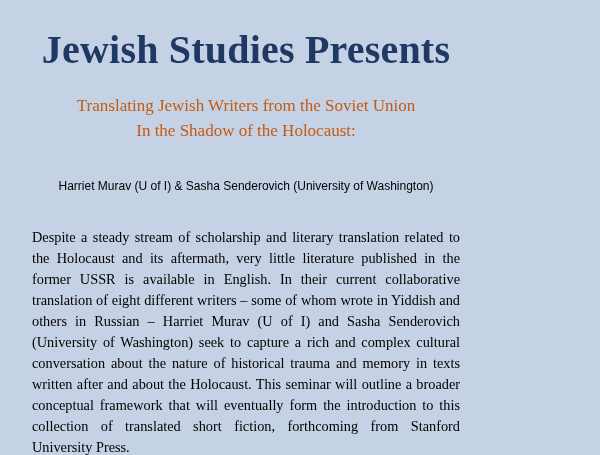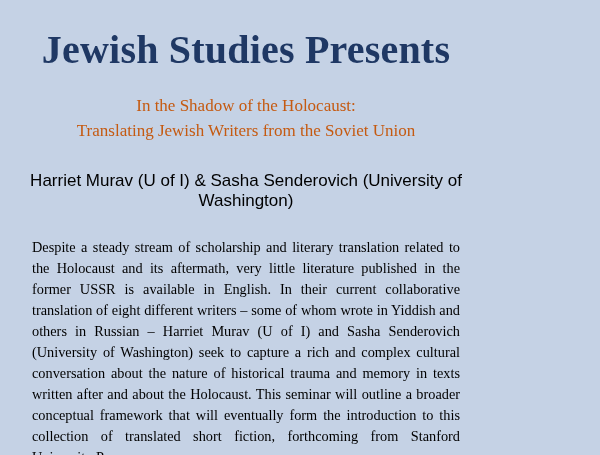--- a/index.html
+++ b/index.html
@@ -39,22 +39,22 @@
     margin: 0;
     padding-top: 22px;
   }
   .subtitle .line {
     display: block;
   }
   .speakers {
     text-align: center;
     color: #000000;
     font-family: "Liberation Sans", sans-serif;
-    font-size: 17px;
-    margin: 4px;
+    font-size: 12px;
+    margin: 12px;
     padding-top: 24px;
   }
   .details {
     text-align: center;
     color: #2f5597;
     font-family: "Liberation Serif", serif;
     font-size: 15.5px;
     line-height: 1.42;
     margin: 0;
     padding-top: 22px;
@@ -73,22 +73,22 @@
   }
 </style>
 </head>
 <body>
 
 <div class="poster">
 
   <h1 class="title">Jewish Studies Presents</h1>
 
   <div class="subtitle">
+    <span class="line">Translating Jewish Writers from the Soviet Union</span>
     <span class="line">In the Shadow of the Holocaust:</span>
-    <span class="line">Translating Jewish Writers from the Soviet Union</span>
   </div>
 
   <div class="speakers">Harriet Murav (U of I) &amp; Sasha Senderovich (University of Washington)</div>
 
 
   <p class="abstract">Despite a steady stream of scholarship and literary translation related to the Holocaust and its aftermath, very little literature published in the former USSR is available in English. In their current collaborative translation of eight different writers – some of whom wrote in Yiddish and others in Russian – Harriet Murav (U of I) and Sasha Senderovich (University of Washington) seek to capture a rich and complex cultural conversation about the nature of historical trauma and memory in texts written after and about the Holocaust. This seminar will outline a broader conceptual framework that will eventually form the introduction to this collection of translated short fiction, forthcoming from Stanford University Press.</p>
 
 </div>
 
 </body></html>

